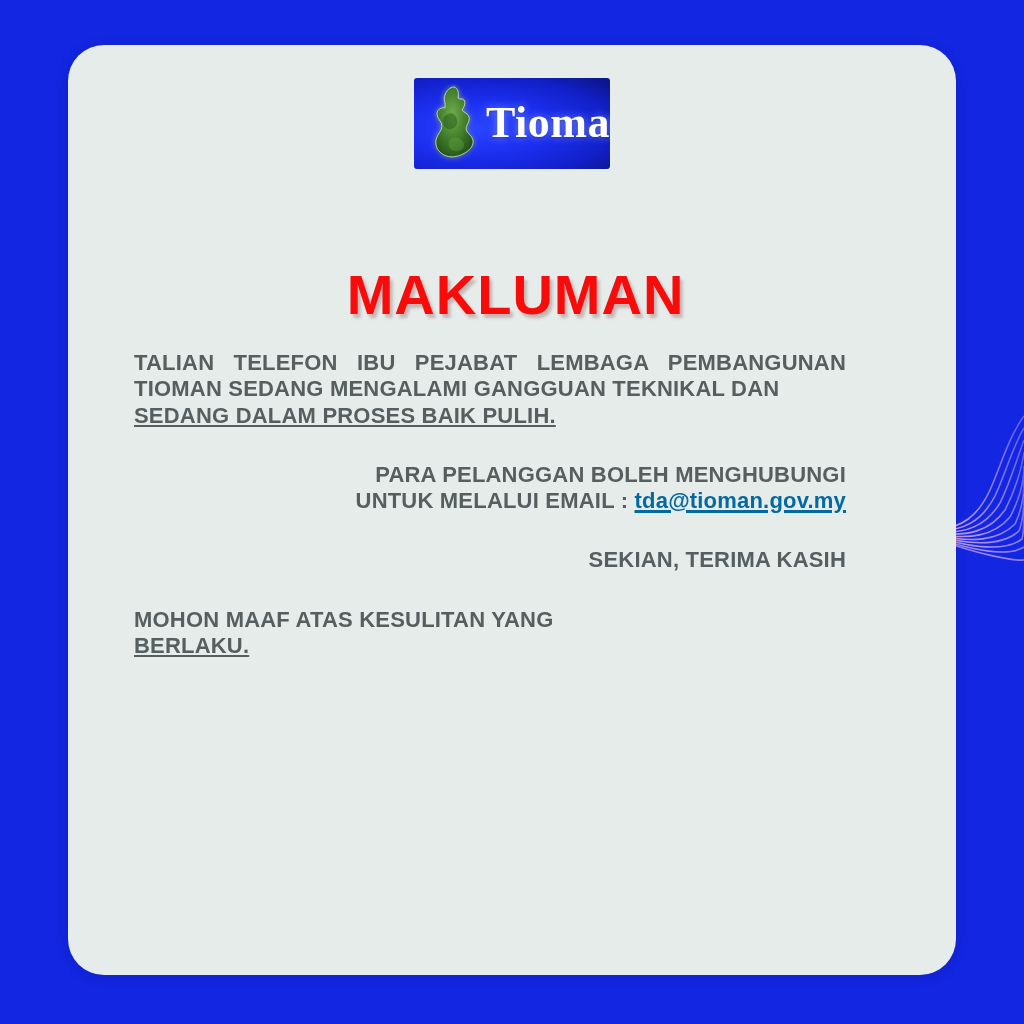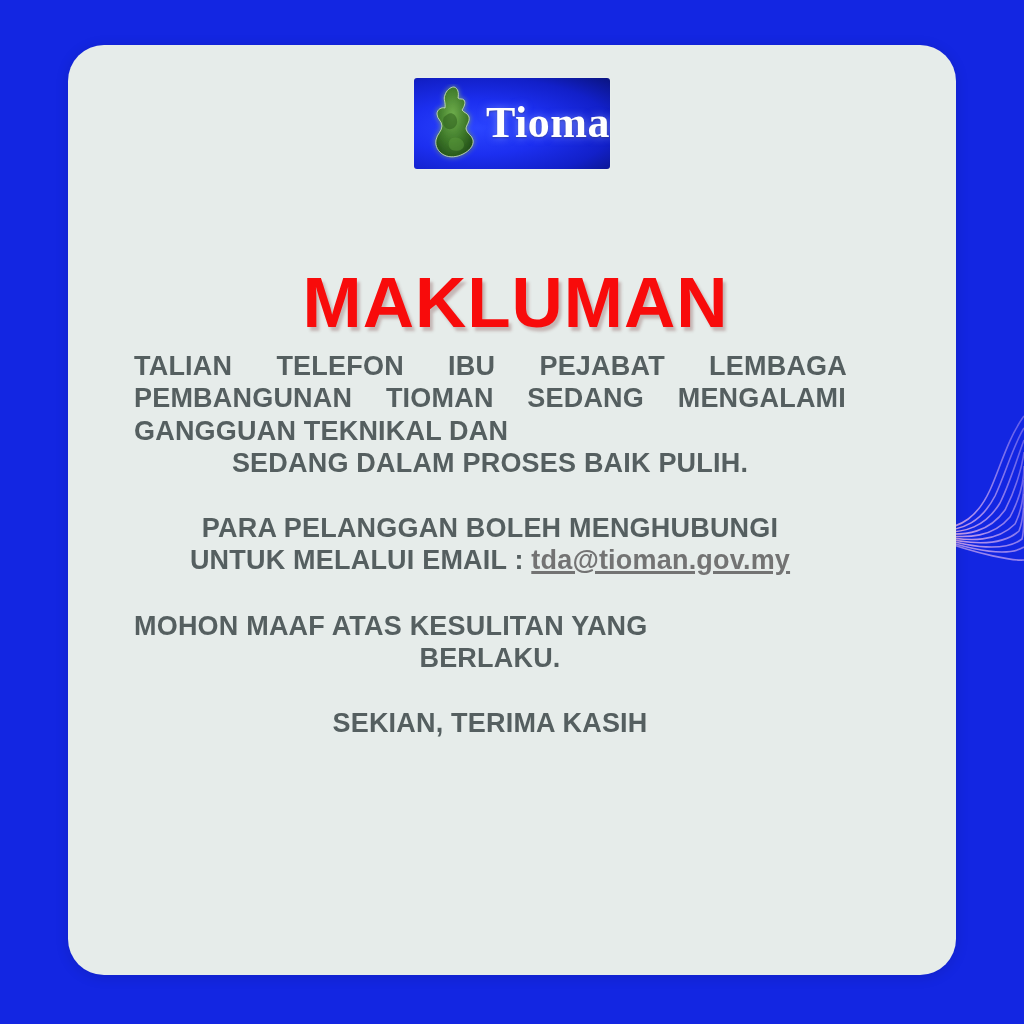--- a/index.html
+++ b/index.html
@@ -82,54 +82,55 @@
   }
 
   
   #headline {
     position: absolute;
     left: 7px;
     right: 0;
     top: 222px;
     text-align: center;
     color: #f80b0b;
-    font-size: 71px;
+    font-size: 56px;
     font-weight: 800;
     letter-spacing: 1px;
     line-height: 1;
     text-shadow: 3px 4px 3px rgba(120,60,60,0.30);
   }
 
   
   #body-copy {
     position: absolute;
     left: 66px;
     top: 305px;
     width: 712px;
     color: #555f60;
-    font-size: 27px;
+    font-size: 22px;
     font-weight: 700;
     letter-spacing: 0.2px;
     line-height: 1.195;
   }
   .para {
     margin: 0 0 33px 0;
   }
   .para.justify {
     text-align: justify;
   }
   .para.justify > span.lastline {
     display: block;
-    text-align: center;
+    text-align: left;
+    text-decoration: underline;
   }
   .para.plain {
-    text-align: center;
+    text-align: right;
   }
   .email {
-    color: #737373;
+    color: #0369a1;
     text-decoration: underline;
     text-underline-offset: 2px;
     text-decoration-thickness: 3px;
   }
   .nowrap { white-space: nowrap; }
 </style>
 </head>
 <body>
 
 <div id="poster">
@@ -197,22 +198,22 @@
         <span>PEMBANGUNAN TIOMAN SEDANG</span>
         <span>MENGALAMI GANGGUAN TEKNIKAL DAN</span>
         <span class="lastline">SEDANG DALAM PROSES BAIK PULIH.</span>
       </p>
 
       <p class="para plain">
         <span>PARA PELANGGAN  BOLEH MENGHUBUNGI</span><br>
         <span>UNTUK MELALUI  EMAIL : </span><a class="email nowrap" href="#">tda@tioman.gov.my</a><br>
       </p>
 
+      <p class="para plain">SEKIAN, TERIMA KASIH</p>
+
       <p class="para justify">
         <span>MOHON MAAF ATAS KESULITAN YANG</span>
         <span class="lastline">BERLAKU.</span>
       </p>
 
-      <p class="para plain">SEKIAN, TERIMA KASIH</p>
-
     </div>
   </div>
 </div>
 
 </body></html>

